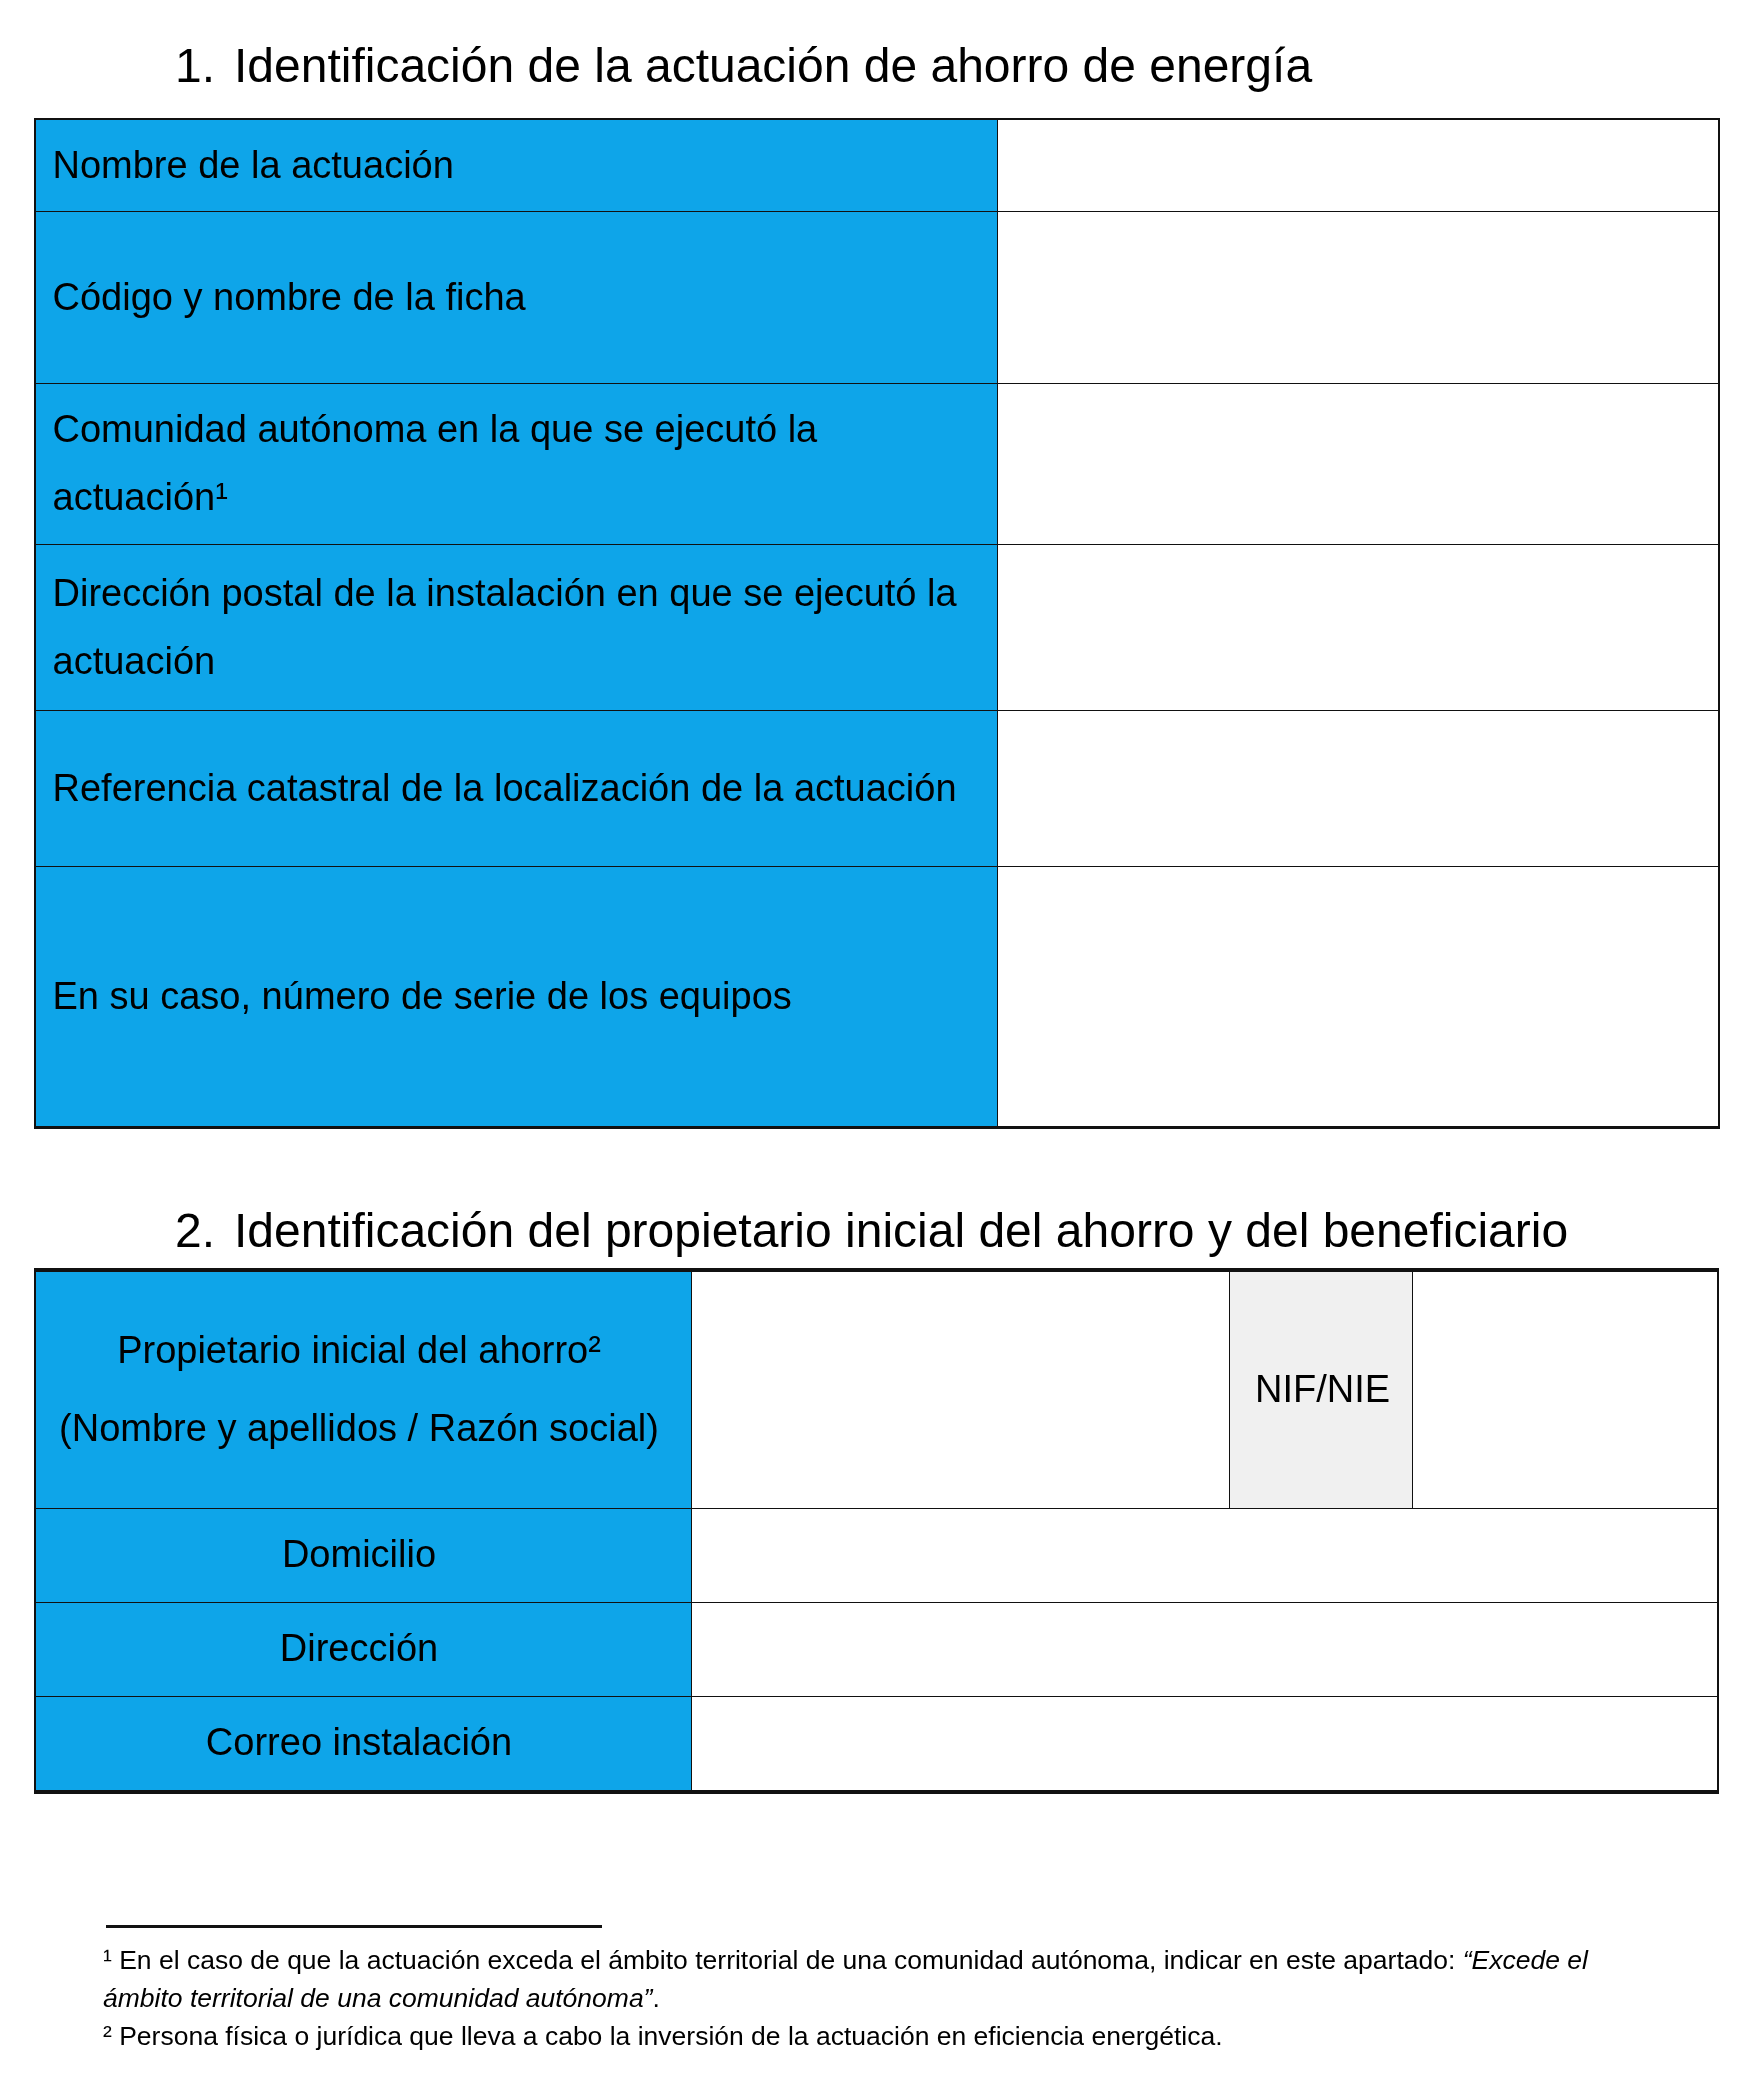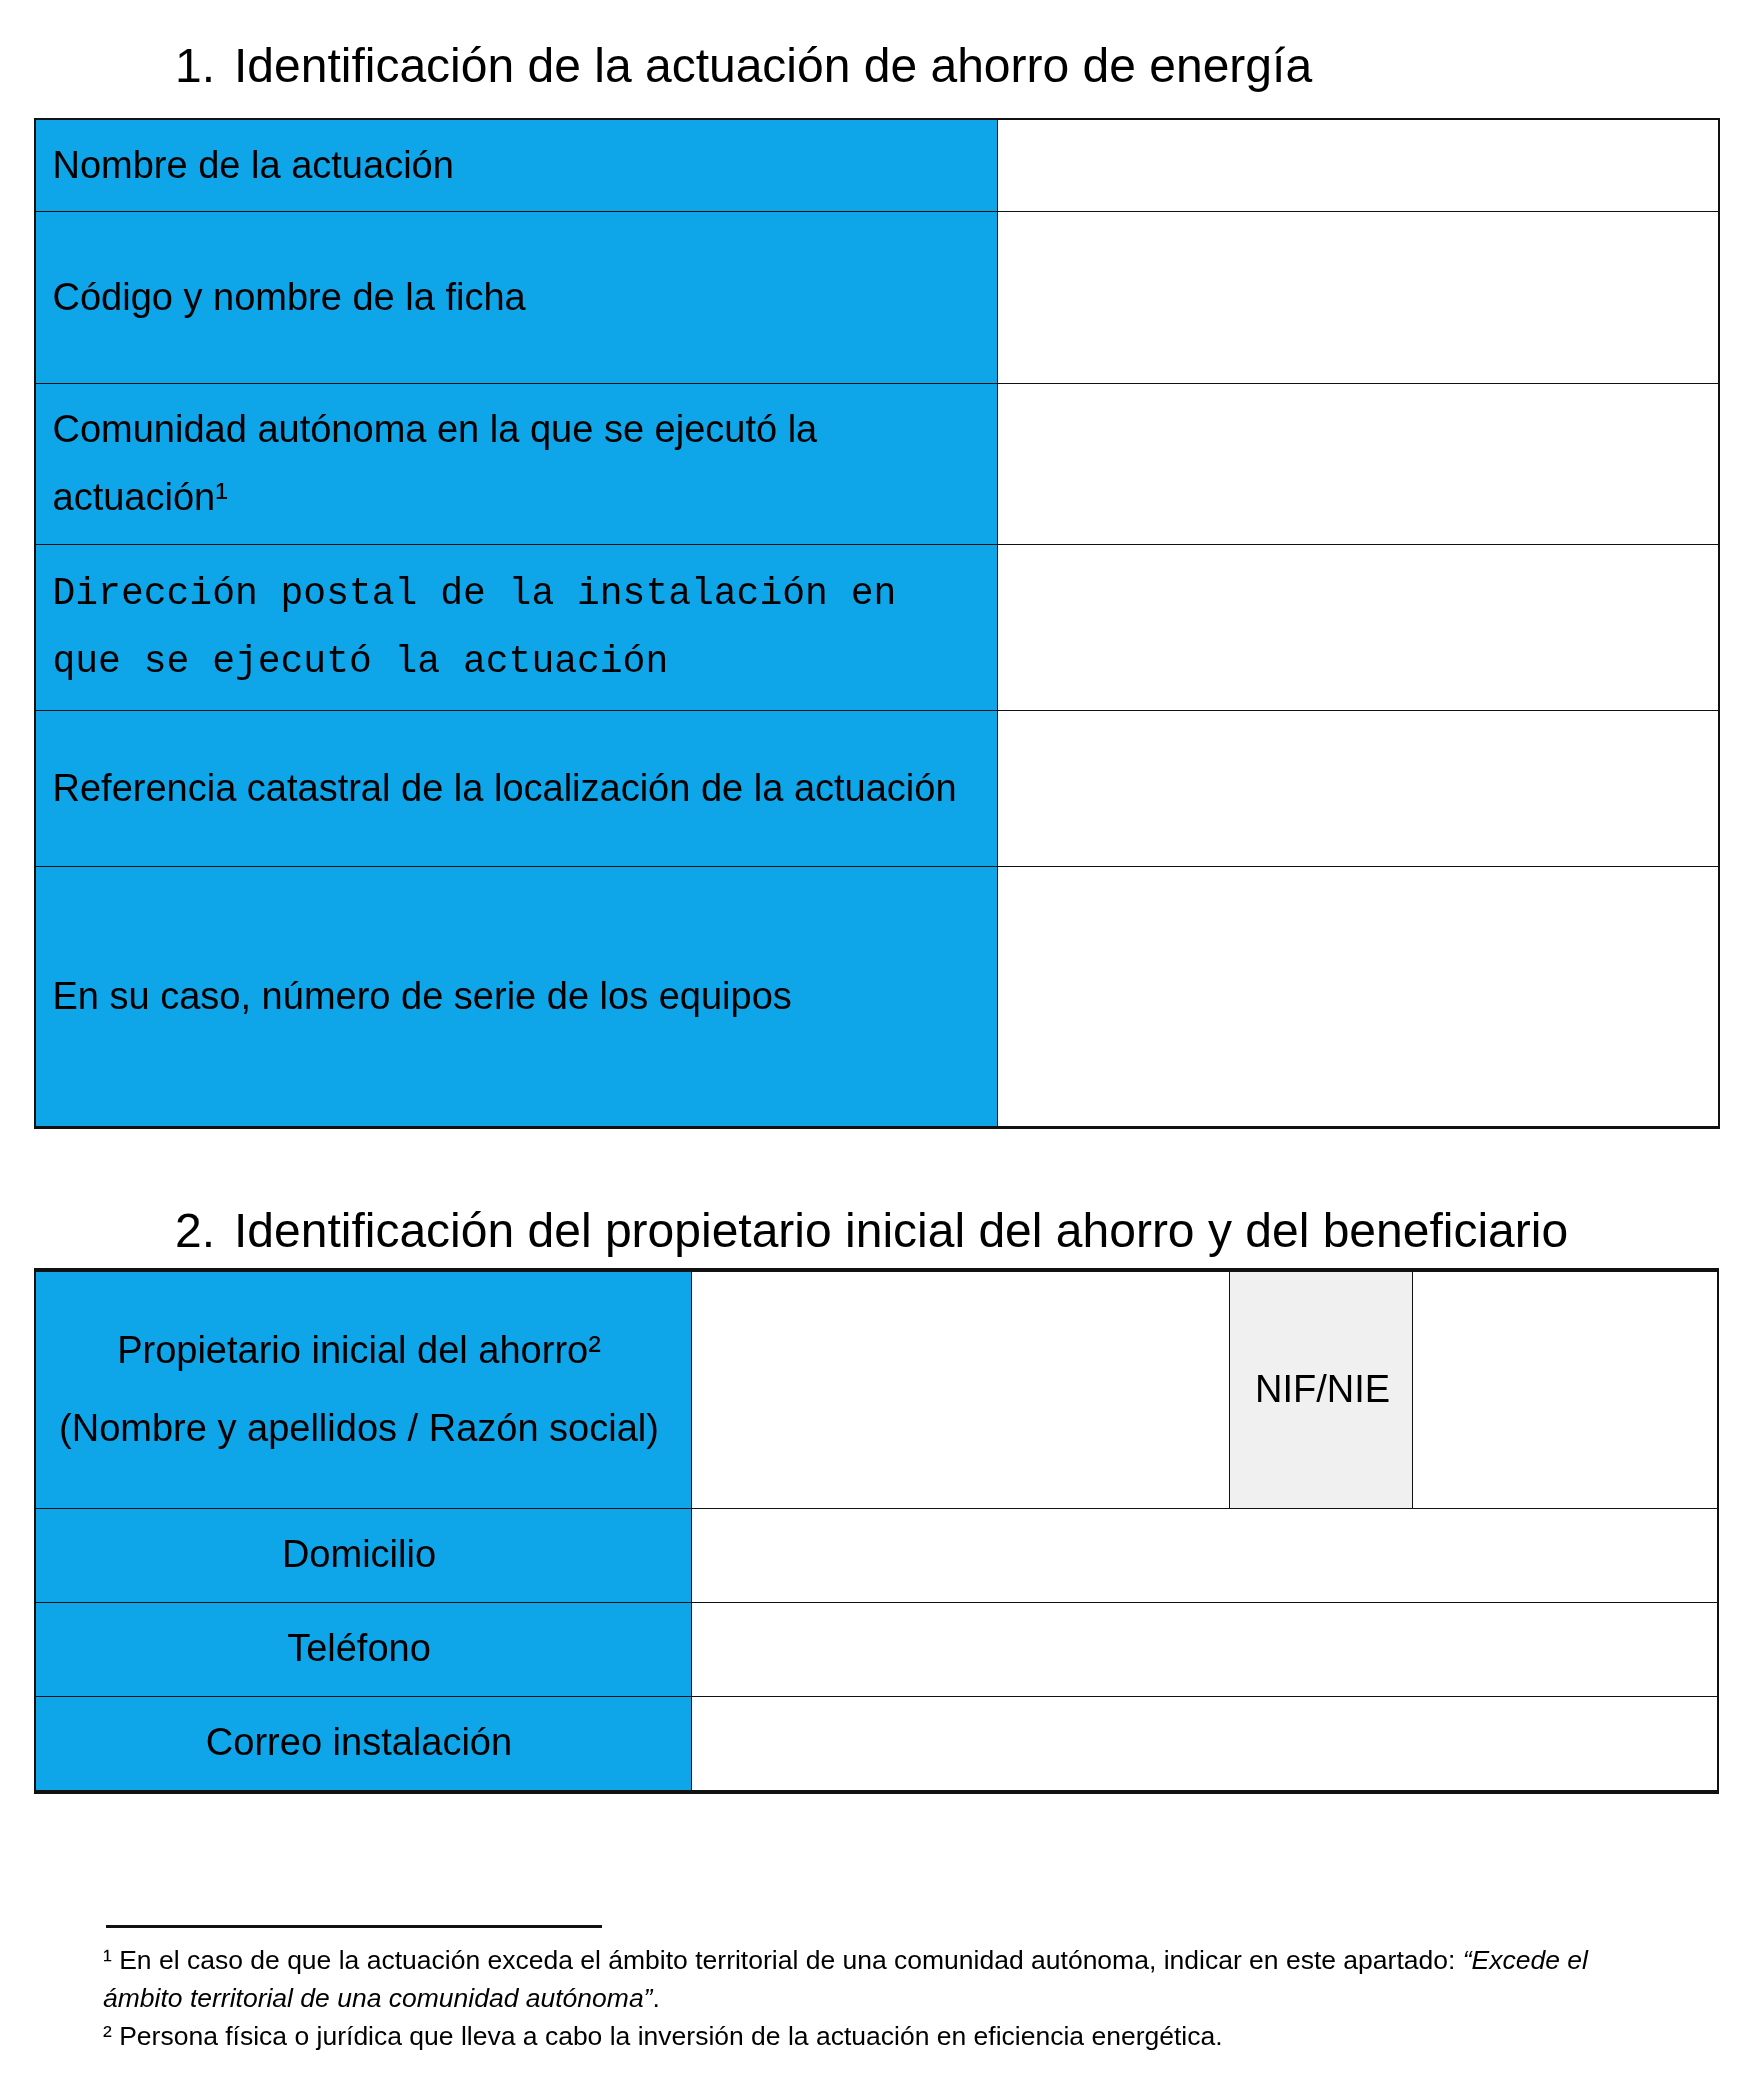--- a/index.html
+++ b/index.html
@@ -26,21 +26,21 @@
     vertical-align:middle;
     overflow:hidden;
   }
   td.lbl{background:#0ea5e9;line-height:1.78;}
   td.val{background:#ffffff;}
 
   
   tr.rh-a td{height:91px;}
   tr.rh-b td{height:171px;}
   tr.rh-c td{height:160px;}
-  tr.rh-d td{height:165px;font-family:Liberation Mono, monospace;}
+  tr.rh-d td{height:165px;}
   tr.rh-e td{height:155px;}
   tr.rh-f td{height:259px;}
 
   
   tr.rh-g td{height:236px;}
   tr.rh-h td{height:93px;}
   tr.rh-i td{height:93px;}
 
   td.owner-label{line-height:2.05;}
   td.nif{background:#f0f0f0;padding:0 12.4px 0 16.5px;}
@@ -108,21 +108,21 @@
       <td class="lbl owner-label">Propietario inicial del ahorro² (Nombre y apellidos / Razón social)</td>
       <td class="val"></td>
       <td class="lbl nif">NIF/NIE</td>
       <td class="val"></td>
     </tr>
     <tr class="rh-h">
       <td class="lbl">Domicilio</td>
       <td class="val" colspan="3"></td>
     </tr>
     <tr class="rh-i">
-      <td class="lbl">Teléfono</td>
+      <td class="lbl">Dirección</td>
       <td class="val" colspan="3"></td>
     </tr>
     <tr class="rh-h">
       <td class="lbl">Correo instalación</td>
       <td class="val" colspan="3"></td>
     </tr>
   </tbody>
     </table>
 
   <div class="footnotes">

